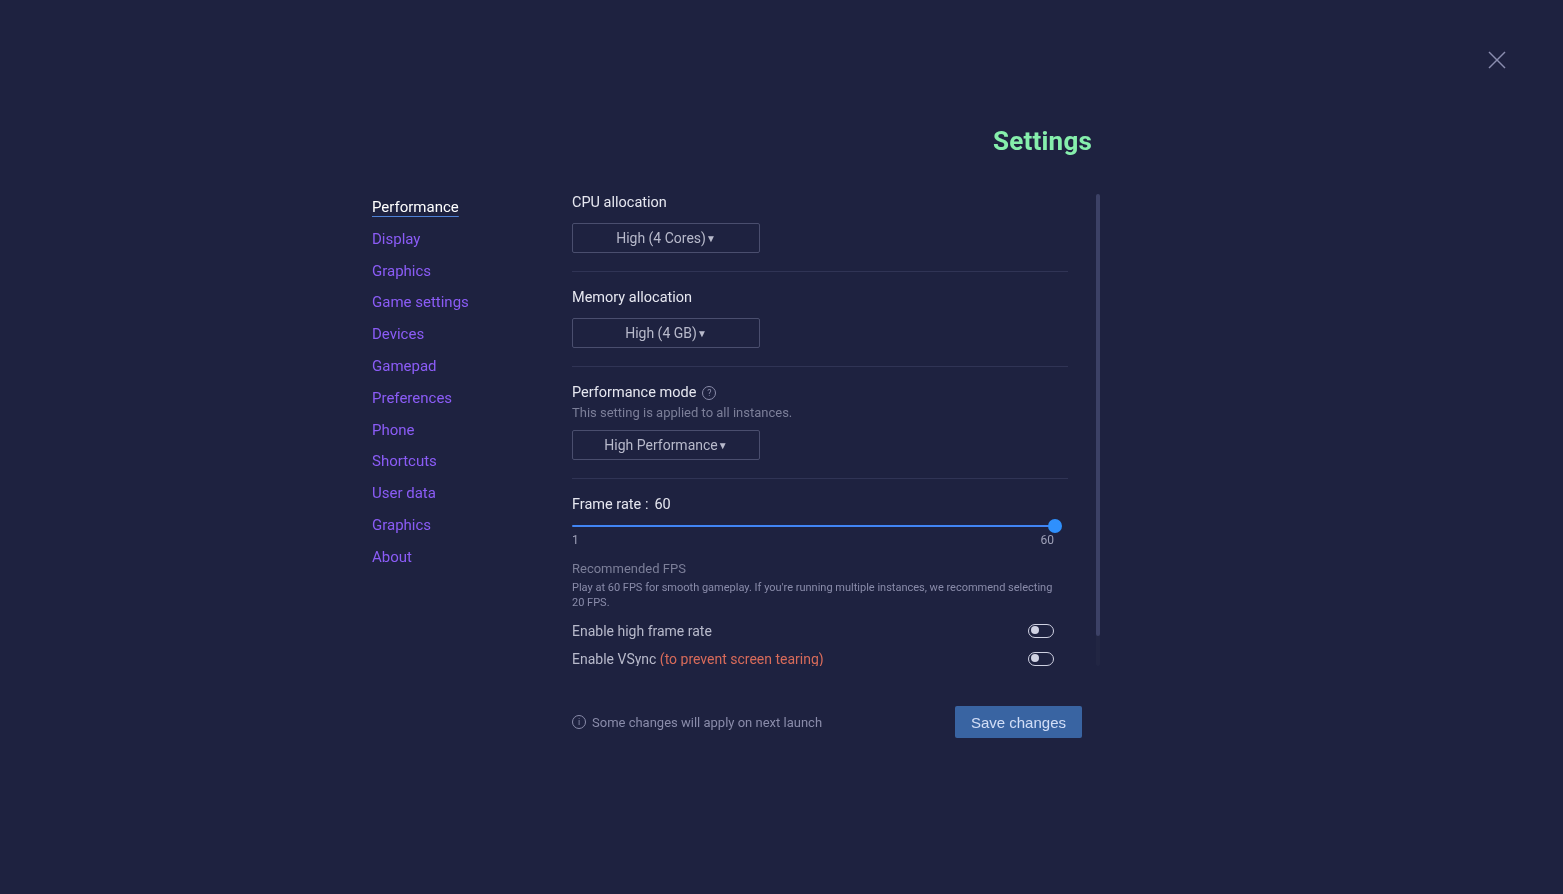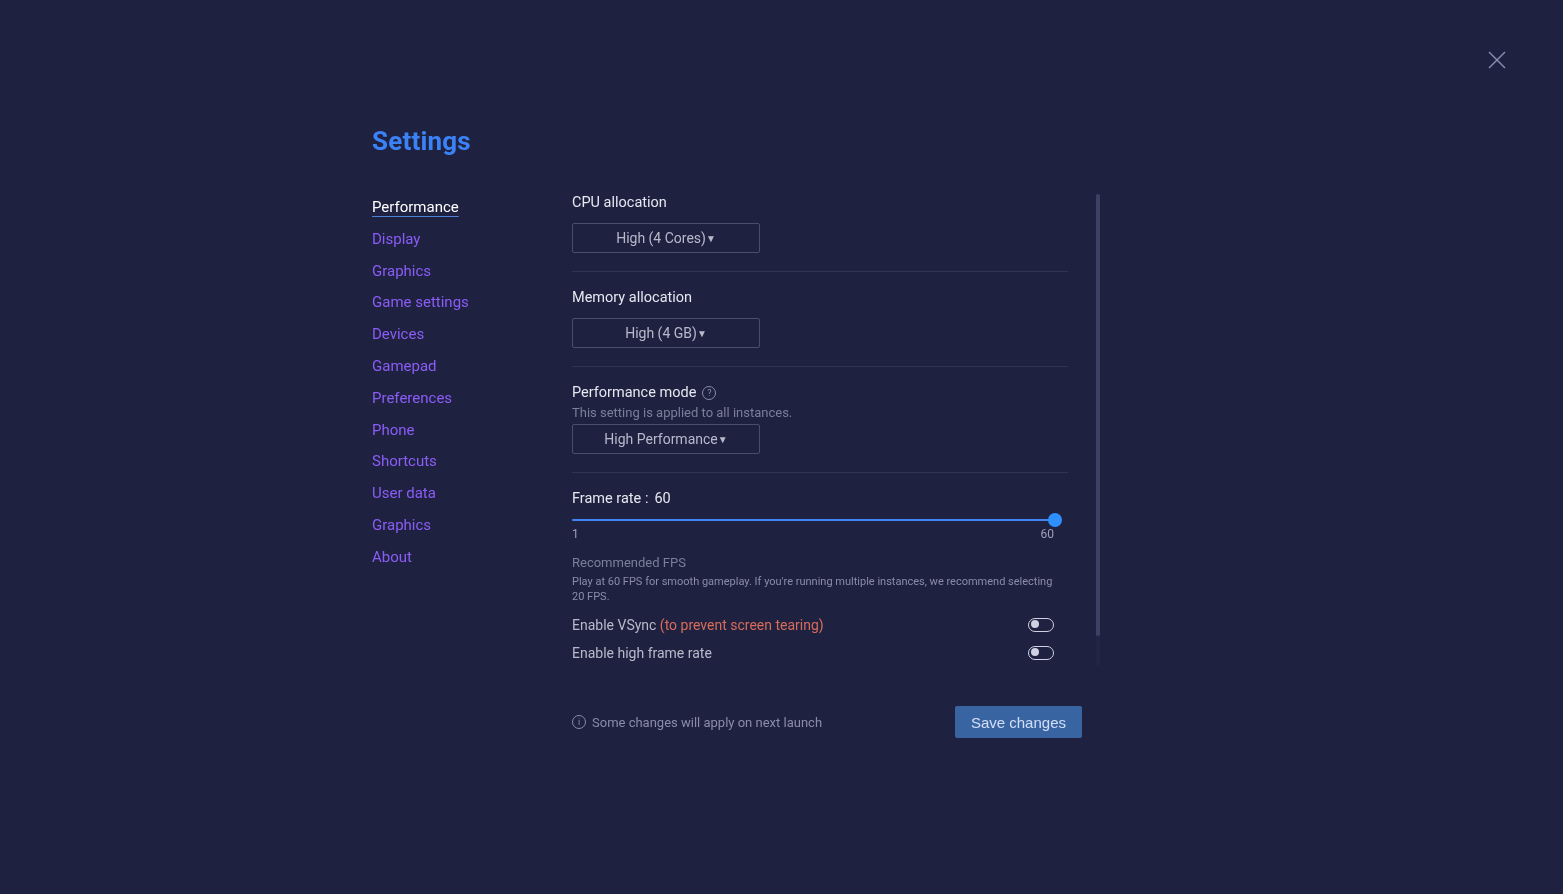--- a/index.html
+++ b/index.html
@@ -23,21 +23,22 @@
     position: absolute;
     top: 126px;
     left: 372px;
     width: 720px;
   }
   .title {
     font-size: 26px;
     font-weight: 700;
     letter-spacing: 0.2px;
     margin-bottom: 38px;
-    color: #3b82f6;
+    color: #86efac;
+    text-align: right;
   }
   .layout { display: flex; }
   .sidebar {
     width: 200px;
     flex: 0 0 200px;
     padding-top: 4px;
   }
   .sidebar-item {
     display: block;
     font-size: 15px;
@@ -83,21 +84,21 @@
     color: #e6e7f0;
     margin-bottom: 12px;
     display: flex;
     align-items: center;
     gap: 6px;
   }
   .section-sub {
     font-size: 13px;
     color: #7c7f99;
     margin-top: -8px;
-    margin-bottom: 4px;
+    margin-bottom: 10px;
   }
   .divider {
     border: none;
     border-top: 1px solid #303455;
     margin: 18px 0 17px 0;
   }
 
   .select {
     width: 188px;
     height: 30px;
@@ -287,33 +288,33 @@
           </div>
           <div class="slider-minmax">
             <span>1</span>
             <span>60</span>
           </div>
         </div>
         <div class="reco-title">Recommended FPS</div>
         <div class="reco-desc">Play at 60 FPS for smooth gameplay. If you're running multiple instances, we recommend selecting 20 FPS.</div>
 
         <div class="toggle-row">
+          <span class="toggle-label">Enable high frame rate</span>
+          <div class="toggle">
+              <div class="toggle-knob"></div>
+            </div>
+        </div>
+        <div class="toggle-row">
           <span class="toggle-label">
             <span>Enable VSync </span><span class="warn">(to prevent screen tearing)</span>
           </span>
           <div class="toggle">
               <div class="toggle-knob"></div>
             </div>
         </div>
-        <div class="toggle-row">
-          <span class="toggle-label">Enable high frame rate</span>
-          <div class="toggle">
-              <div class="toggle-knob"></div>
-            </div>
-        </div>
 
       </div>
       <div class="scrollbar">
         <div class="scrollbar-thumb"></div>
       </div>
 
       <div class="footer">
         <div class="footer-note">
           <span class="info-icon" style="border-color:#8a8caa;">i</span>
           <span>Some changes will apply on next launch</span>

